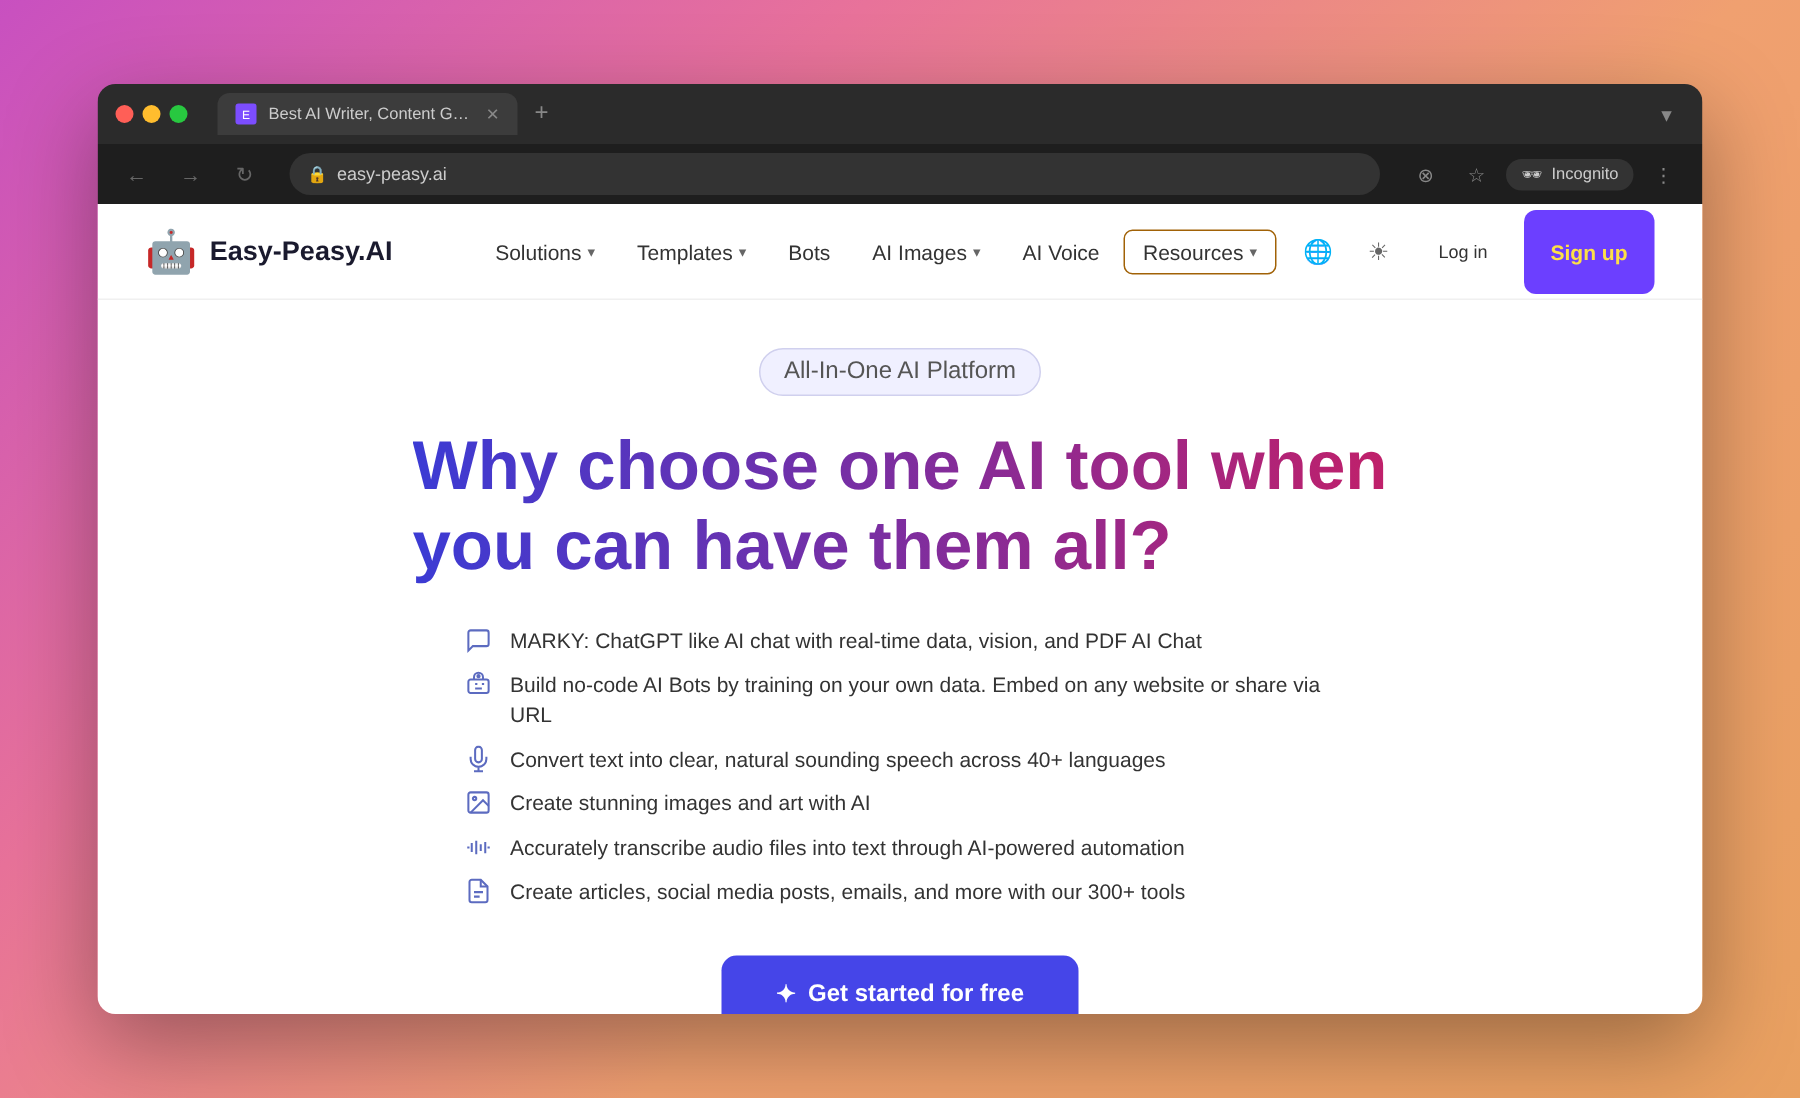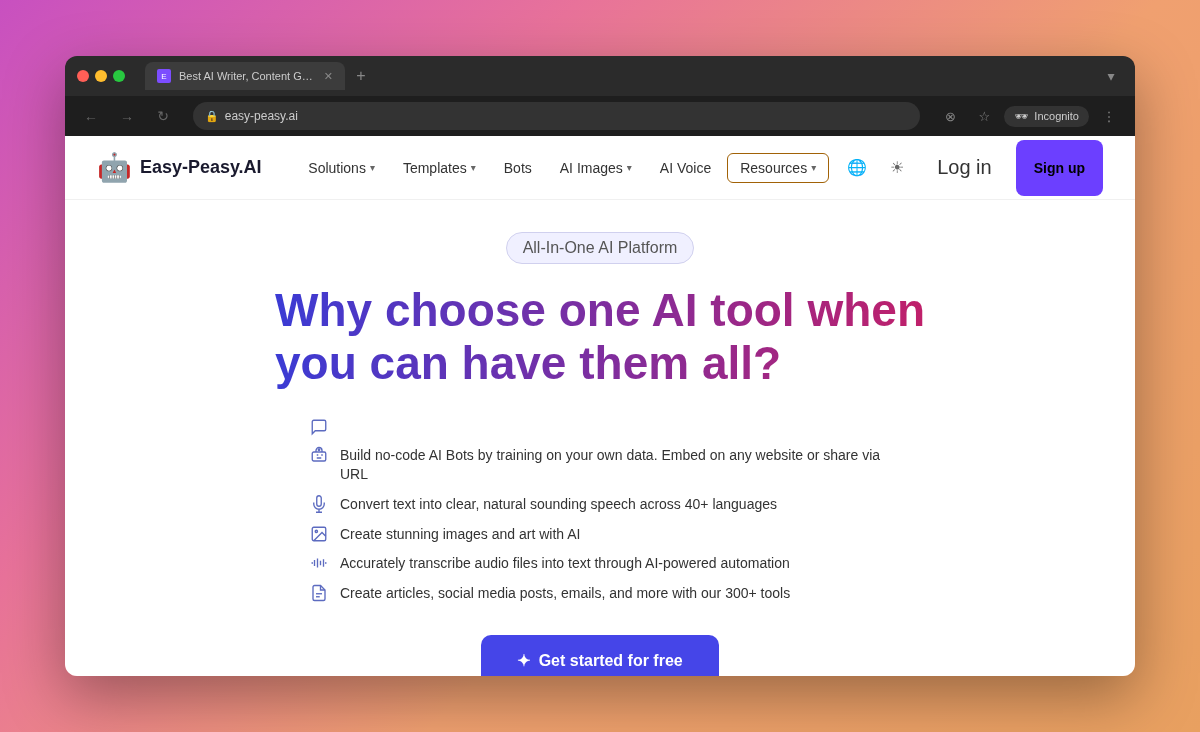--- a/index.html
+++ b/index.html
@@ -278,31 +278,31 @@
       display: flex;
       align-items: center;
       justify-content: center;
       font-size: 16px;
       color: #666;
       cursor: pointer;
     }
 
     .login-btn {
       padding: 8px 16px;
-      font-size: 20px;
+      font-size: 12px;
       color: #333;
       cursor: pointer;
       border-radius: 6px;
       font-weight: 500;
     }
 
     .signup-btn {
       padding: 20px 18px;
       background: #6c3fff;
-      color: #000000;
+      color: #fde047;
       font-size: 14px;
       font-weight: 600;
       border-radius: 8px;
       cursor: pointer;
     }
 
     
     .main-content {
       flex: 1;
       display: flex;
@@ -470,20 +470,21 @@
         <span>Why choose one AI tool when</span><br>
         <span>you can have them all?</span>
       </h1>
 
       <ul class="features-list">
 
         <li class="feature-item">
           <svg class="icon-svg" viewBox="0 0 24 24">
             <path d="M21 15a2 2 0 0 1-2 2H7l-4 4V5a2 2 0 0 1 2-2h14a2 2 0 0 1 2 2z"></path>
           </svg>
+          <span>MARKY: ChatGPT like AI chat with real-time data, vision, and PDF AI Chat</span>
         </li>
 
         <li class="feature-item">
           <svg class="icon-svg" viewBox="0 0 24 24">
             <rect x="3" y="8" width="18" height="12" rx="2"></rect>
             <path d="M9 12h2m4 0h2M9 16h6M8 8V6a4 4 0 0 1 8 0v2"></path>
             <circle cx="12" cy="5" r="1" fill="#5c6bc0"></circle>
           </svg>
           <span>Build no-code AI Bots by training on your own data. Embed on any website or share via URL</span>
         </li>

